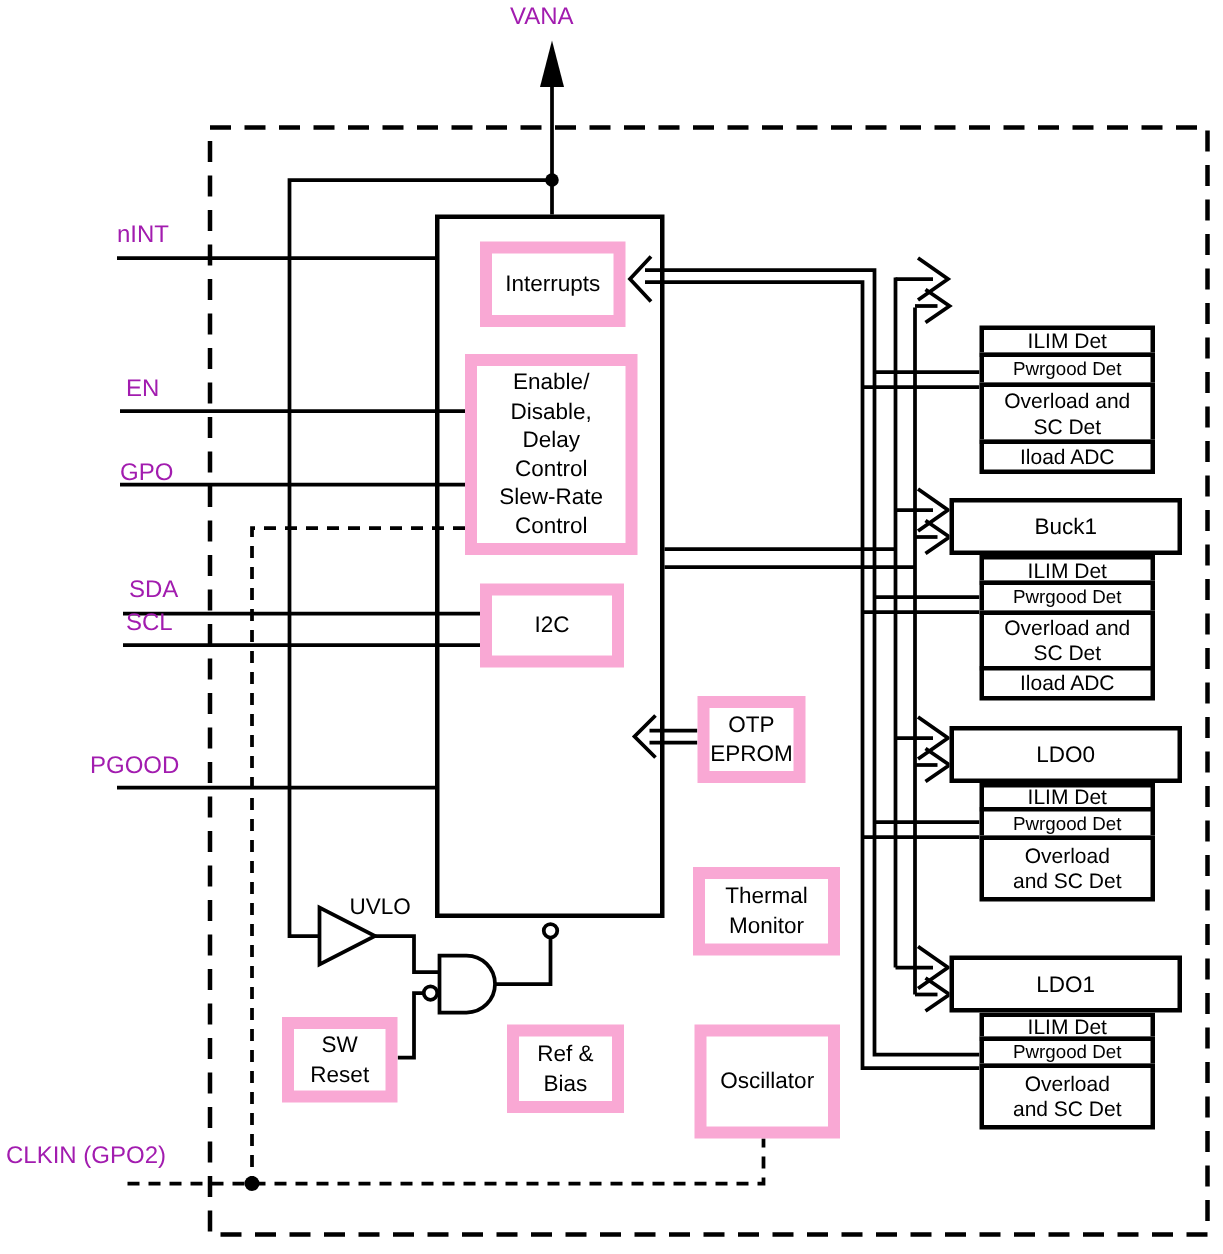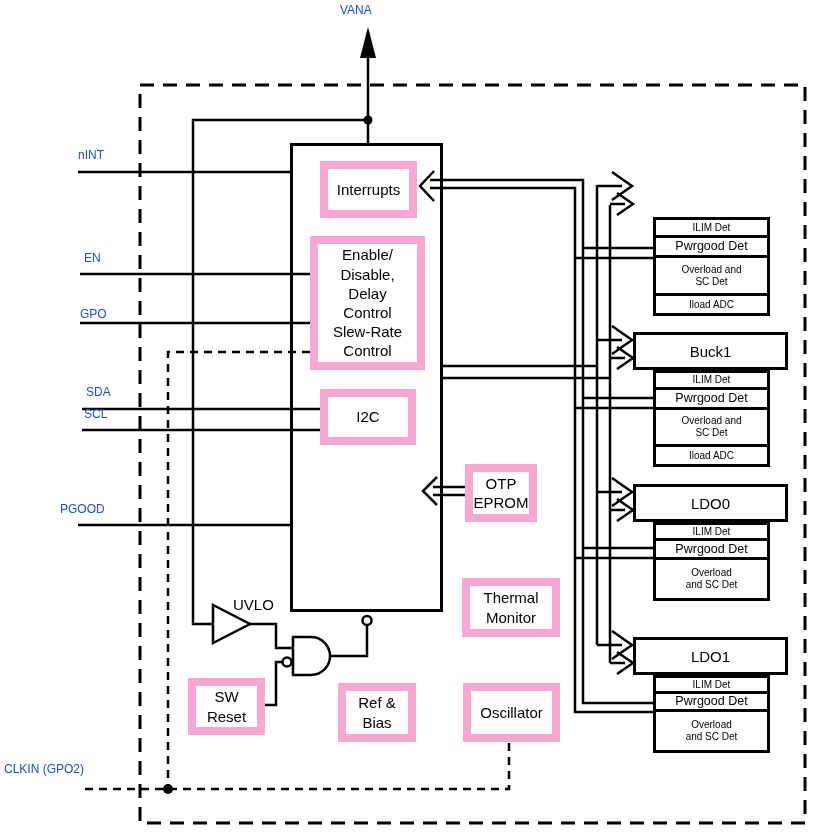--- a/index.html
+++ b/index.html
@@ -1,29 +1,29 @@
 <!DOCTYPE html>
 <html><head>
 <meta charset="utf-8">
 <style>
   html,body{margin:0;padding:0;background:#fff;}
   #diagram{position:relative;width:815px;height:836px;background:#fff;
     font-family:"Liberation Sans", sans-serif;color:#000;overflow:hidden;}
   svg.wires{position:absolute;left:0;top:0;}
-  .pin{position:absolute;font-size:12px;color:#1d4ed8;white-space:nowrap;}
+  .pin{position:absolute;font-size:16px;color:#a21caf;white-space:nowrap;}
   .box{position:absolute;border:8px solid #f9a8d4;background:#fff;box-sizing:border-box;
     display:flex;align-items:center;justify-content:center;text-align:center;
     font-size:15px;line-height:1.28;white-space:pre-line;}
   .bigbox{position:absolute;border:3px solid #000;background:transparent;box-sizing:border-box;}
   .title-box{position:absolute;border:3px solid #000;background:#fff;box-sizing:border-box;
     display:flex;align-items:center;justify-content:center;font-size:15px;}
   .stack{position:absolute;}
   .stack .row{border:3px solid #000;background:#fff;box-sizing:border-box;
     display:flex;align-items:center;justify-content:center;text-align:center;
-    font-size:10px;line-height:1.2;white-space:pre-line;}
+    font-size:14px;line-height:1.2;white-space:pre-line;}
   .stack .row + .row{margin-top:-3px;}
   .stack .row:nth-child(2){font-size:12.5px;}
   .gate-label{position:absolute;font-size:15px;}
 </style>
 </head>
 <body>
 
 <div id="diagram">
 
   <svg class="wires" width="815" height="836" viewBox="0 0 815 836">
@@ -131,21 +131,21 @@
 Slew-Rate
 Control</div>
   <div class="box" style="left:320px;top:389px;width:96px;height:56px;">I2C</div>
 
   <div class="box" style="left:465px;top:464px;width:72px;height:58px;">OTP
 EPROM</div>
   <div class="box" style="left:462px;top:578px;width:98px;height:59px;">Thermal
 Monitor</div>
   <div class="box" style="left:338px;top:683px;width:78px;height:59px;">Ref &amp;
 Bias</div>
-  <div class="box" style="left:463px;top:683px;width:97px;height:59px;">Oscillator</div>
+  <div class="box" style="left:463px;top:683px;width:97px;height:76px;">Oscillator</div>
   <div class="box" style="left:188px;top:678px;width:77px;height:57px;">SW
 Reset</div>
 
   <div class="stack" style="left:653px;top:217px;width:117px;">
     <div class="row" style="height:21px;">ILIM Det</div>
     <div class="row" style="height:23px;">Pwrgood Det</div>
     <div class="row" style="height:41px;">Overload and
 SC Det</div>
     <div class="row" style="height:23px;">Iload ADC</div>
   </div>

